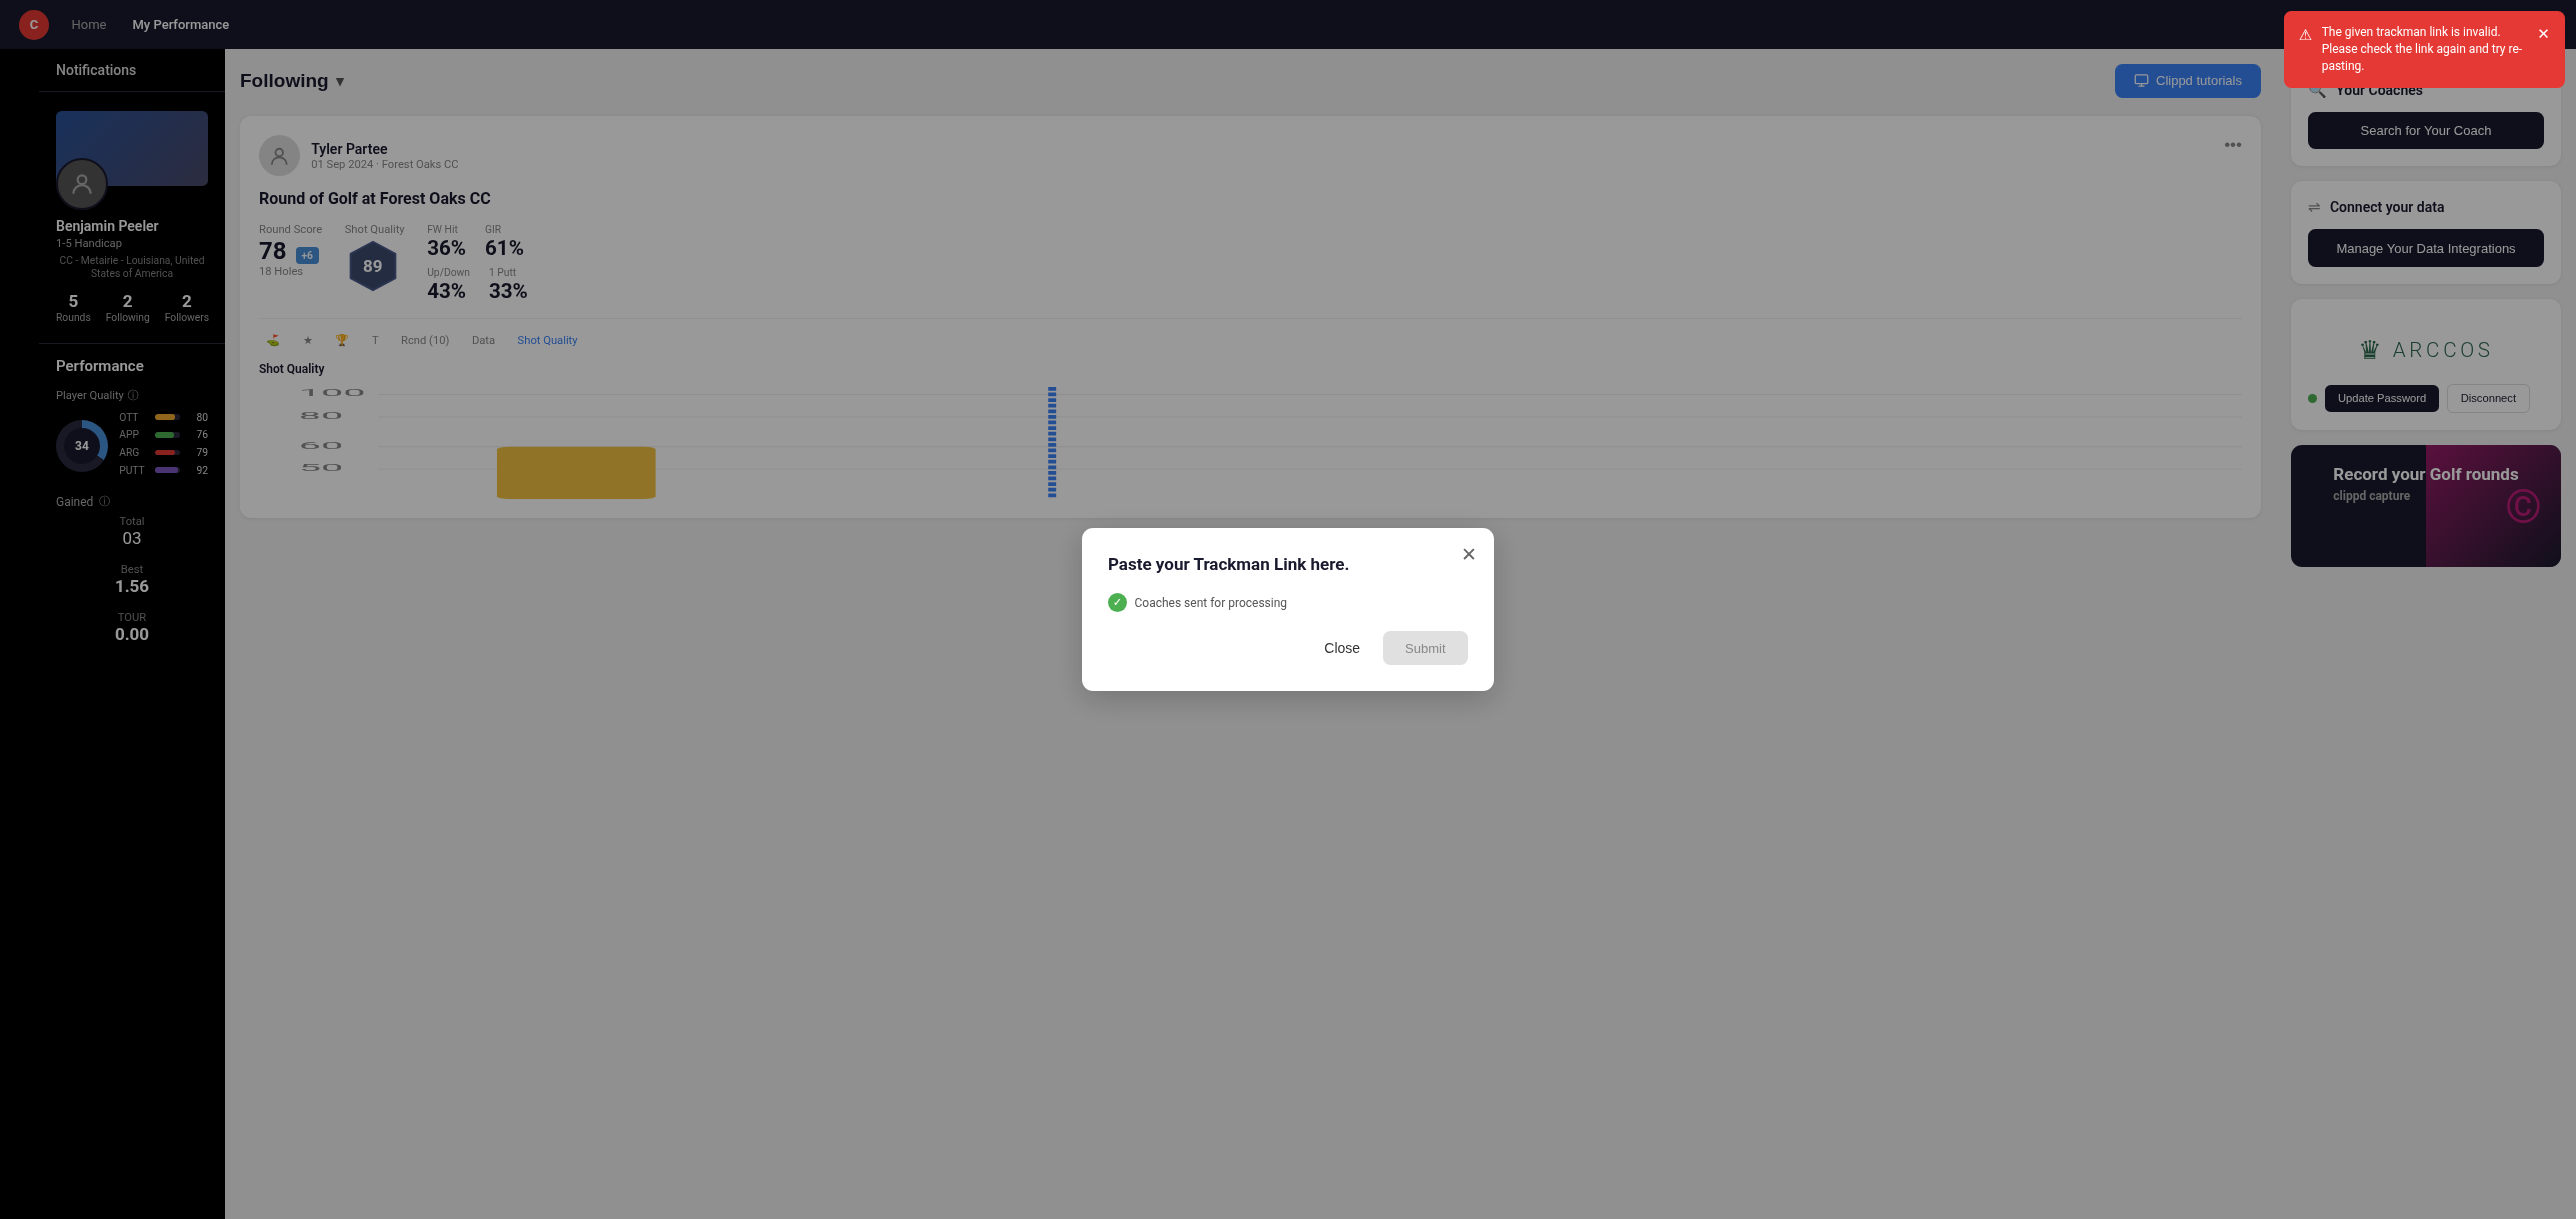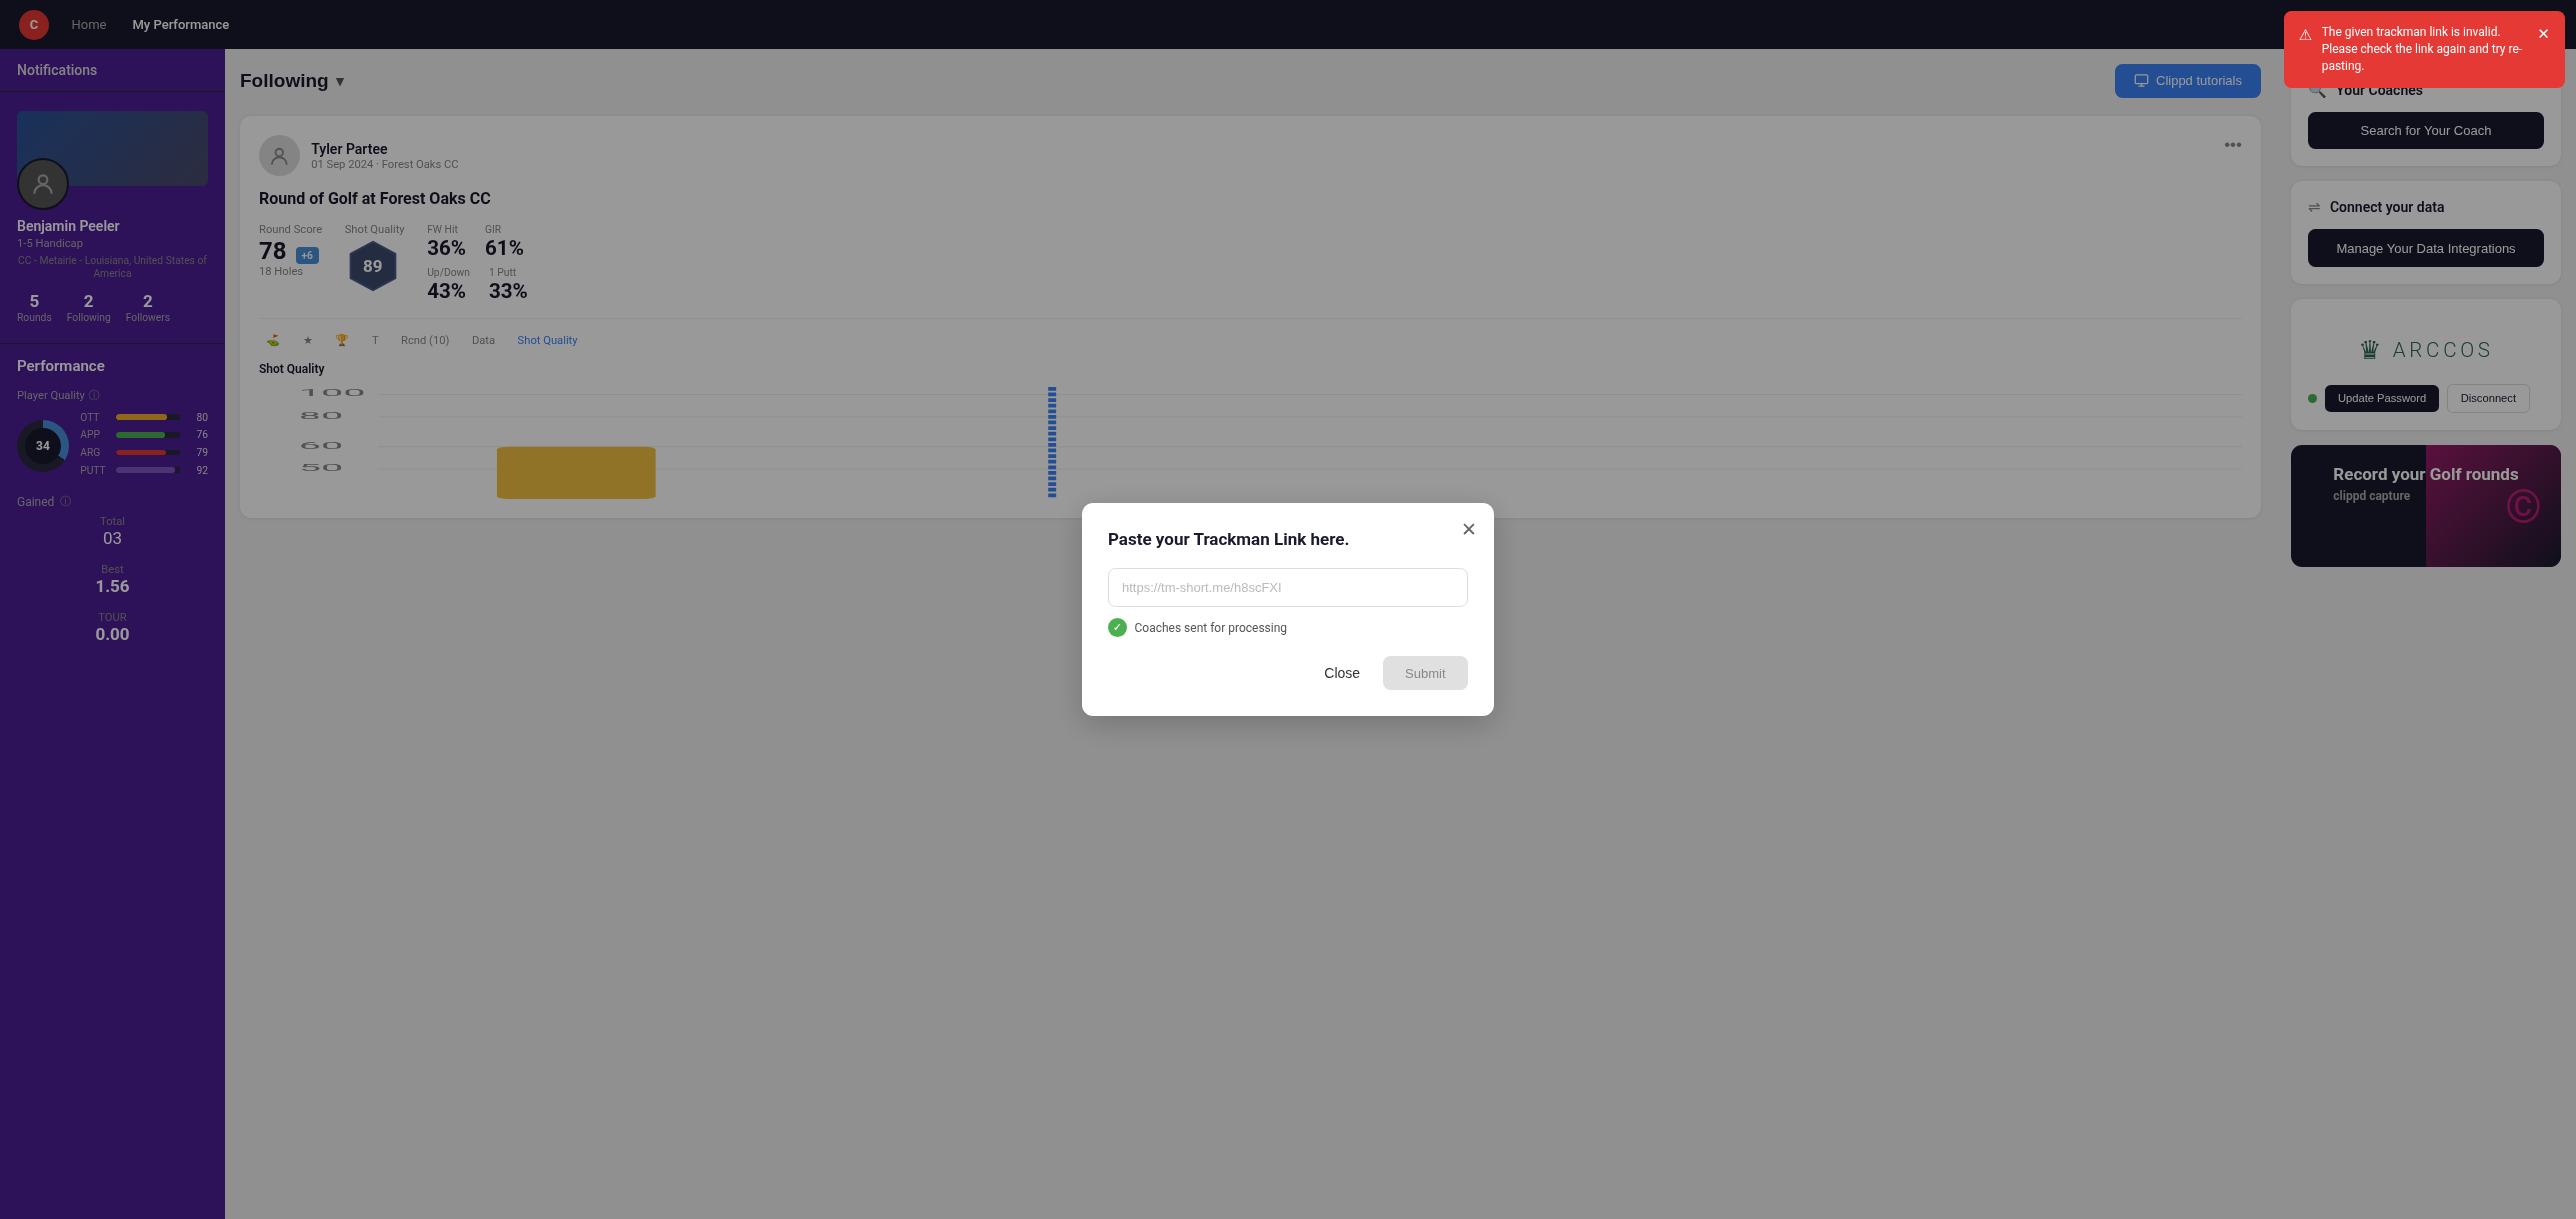--- a/index.html
+++ b/index.html
@@ -126,26 +126,27 @@
     
     .main-layout {
       display: flex;
       height: calc(100vh - 49px);
       overflow: hidden;
     }
 
     
     .sidebar {
       width: 225px;
-      background: #4c1d95;
+      background: #000000;
       color: white;
       flex-shrink: 0;
       display: flex;
       flex-direction: column;
       overflow-y: auto;
+      padding-left: 39px;
     }
     .sidebar-notifications {
       padding: 13px 17px;
       font-size: 14px;
       font-weight: 500;
       border-bottom: 0.9px solid #2a2a3e;
       color: #ddd;
     }
     .sidebar-profile {
       padding: 19px 17px;
@@ -1048,21 +1049,20 @@
       <div class="record-card-logo">©</div>
     </div>
 
   </aside>
 </div>
 
 <div class="modal-overlay">
   <div class="modal">
     <div class="modal-title">Paste your Trackman Link here.</div>
     <button class="modal-close">✕</button>
-    <input class="modal-input" type="text" value="" placeholder="https://tm-short.me/h8scFXI" style="">
     <div class="modal-success-row">
       <div class="modal-success-icon">✓</div>
       <span>Coaches sent for processing</span>
     </div>
     <div class="modal-actions">
       <button class="modal-close-btn">Close</button>
       <button class="modal-submit-btn">Submit</button>
     </div>
   </div>
 </div>

